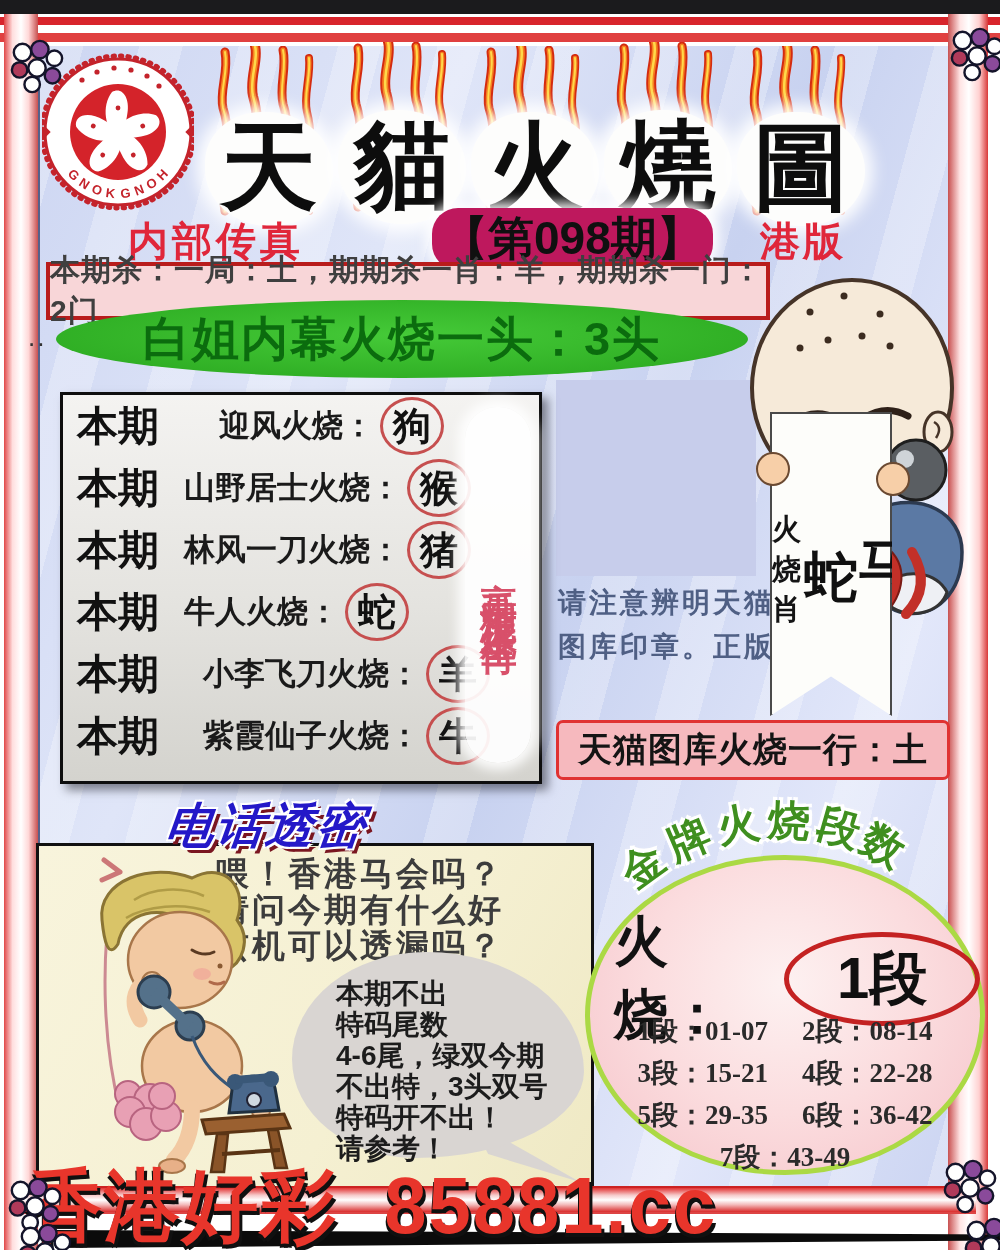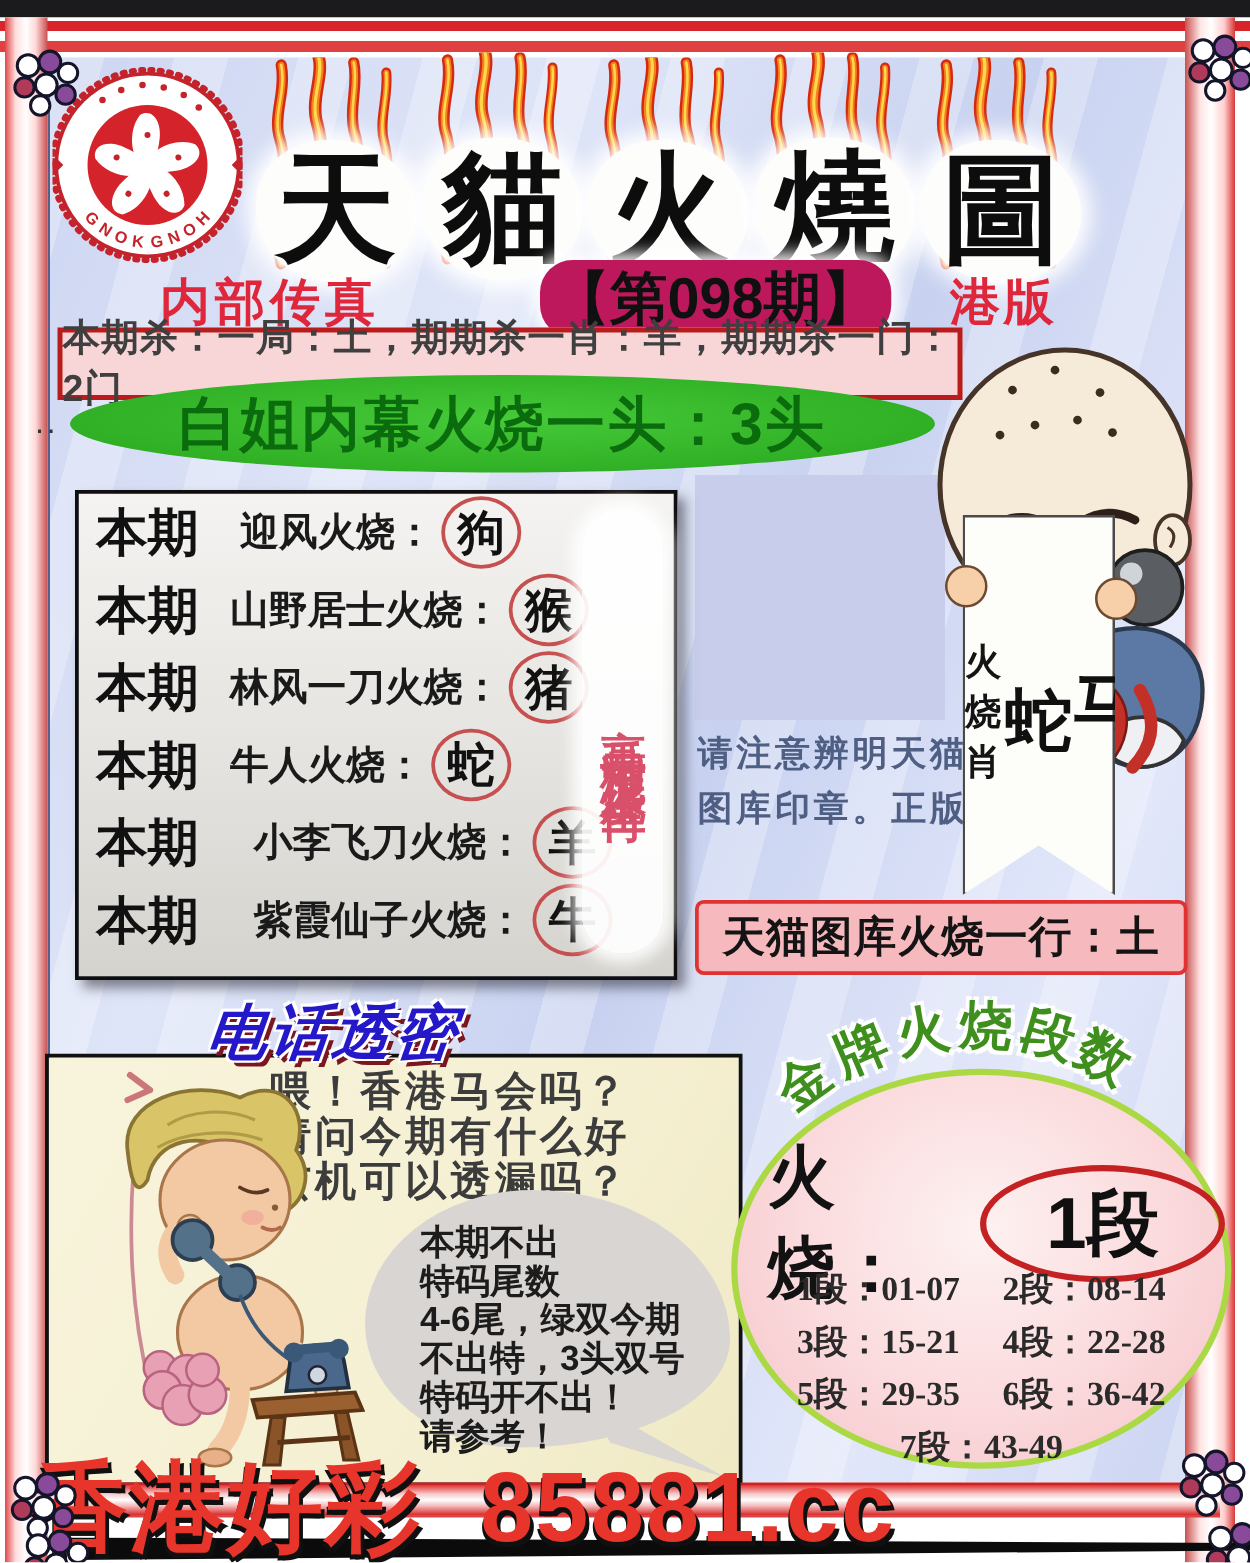--- a/index.html
+++ b/index.html
@@ -219,21 +219,21 @@
   <div class="abs issue" style="left:432px;top:208px;">【第098期】</div>
   <div class="abs edition" style="left:760px;top:214px;">港版</div>
 
   <div class="abs kill-box">本期杀：一局：土，期期杀一肖：羊，期期杀一门：2门</div>
   <div class="abs green-ellipse">白姐内幕火烧一头：3头</div>
   <div class="abs stray">..</div>
 
   <div class="abs burn-box">
     <div class="burn-row">
       <span class="burn-prefix">本期</span>
-      <span class="burn-label" style="margin-left:29px;">迎风火烧：</span>
+      <span class="burn-label" style="margin-left:56px;">迎风火烧：</span>
       <span class="animal-badge">狗</span>
     </div>
     <div class="burn-row">
       <span class="burn-prefix">本期</span>
       <span class="burn-label">山野居士火烧：</span>
       <span class="animal-badge">猴</span>
     </div>
     <div class="burn-row">
       <span class="burn-prefix">本期</span>
       <span class="burn-label">林风一刀火烧：</span>

